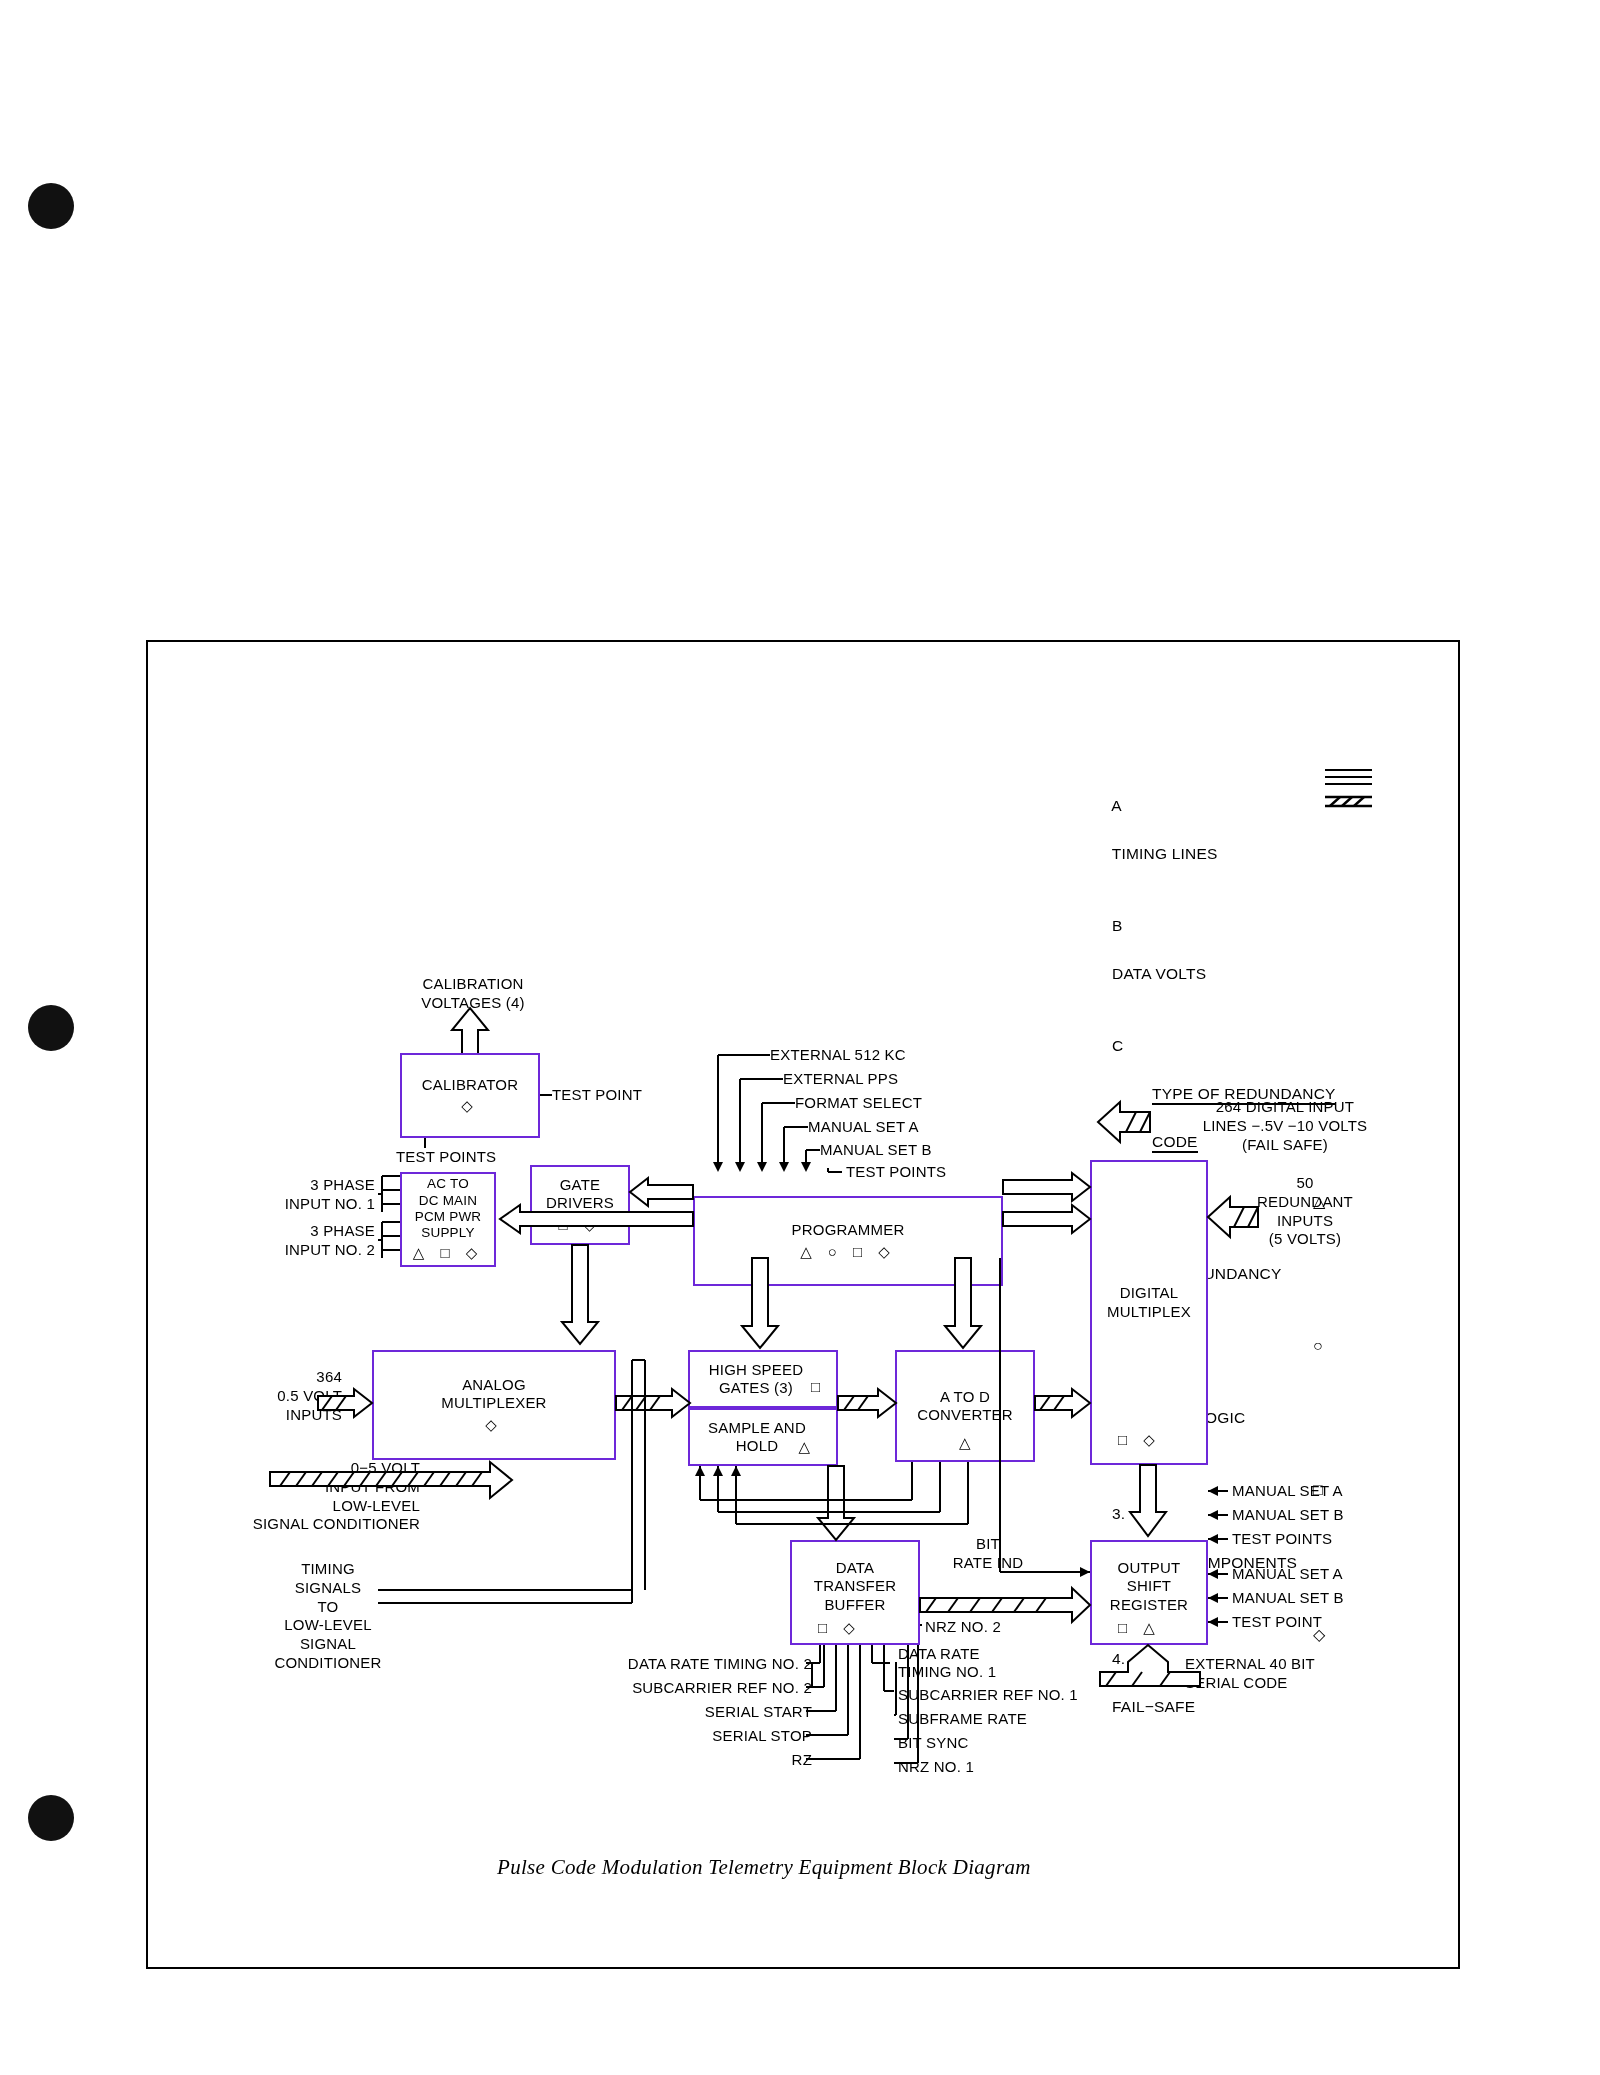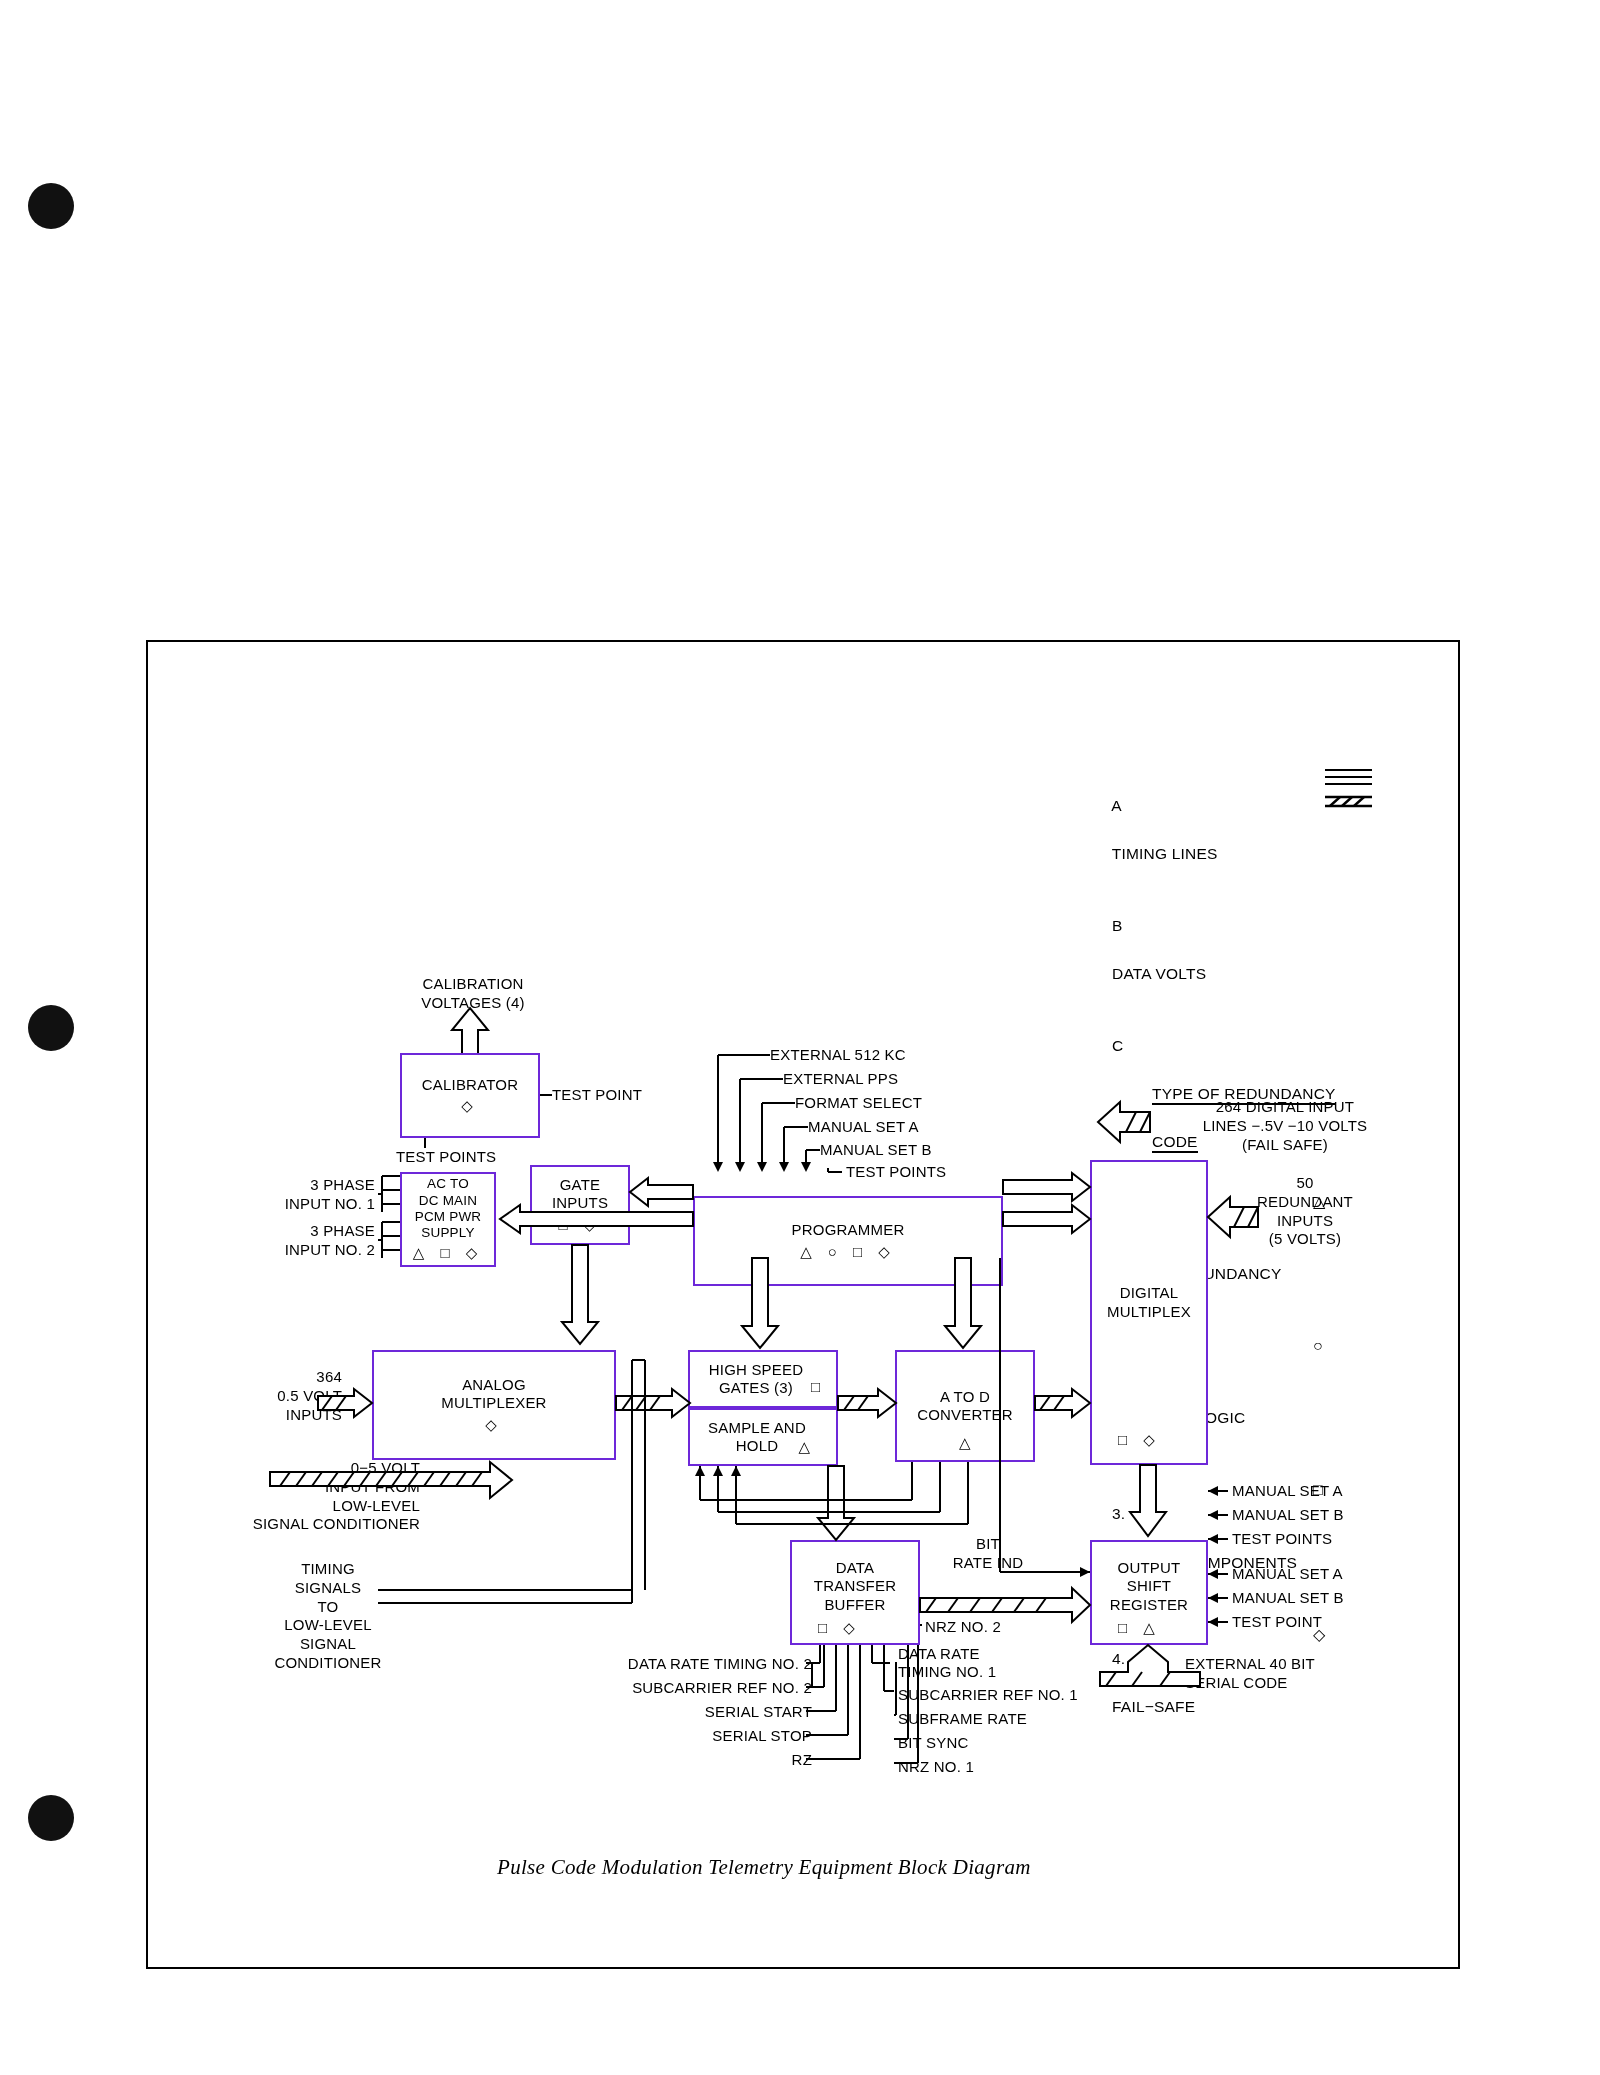--- a/index.html
+++ b/index.html
@@ -201,21 +201,21 @@
 DC MAIN
 PCM PWR
 SUPPLY</div>
     <div class="redrow">
         <span class="sym">△  □  ◇</span>
       </div>
   </div>
 
   <div class="box" style="left:530px; top:1165px; width:100px; height:80px;">
     <div style="white-space:pre">GATE
-INPUTS</div>
+DRIVERS</div>
     <div class="redrow">
         <span class="sym">□  ◇</span>
       </div>
   </div>
 
   <div class="box" style="left:693px; top:1168px; width:310px; height:90px;margin-top:28px;">
     <div>PROGRAMMER</div>
     <div class="redrow">
         <span class="sym">△  ○  □  ◇</span>
       </div>

